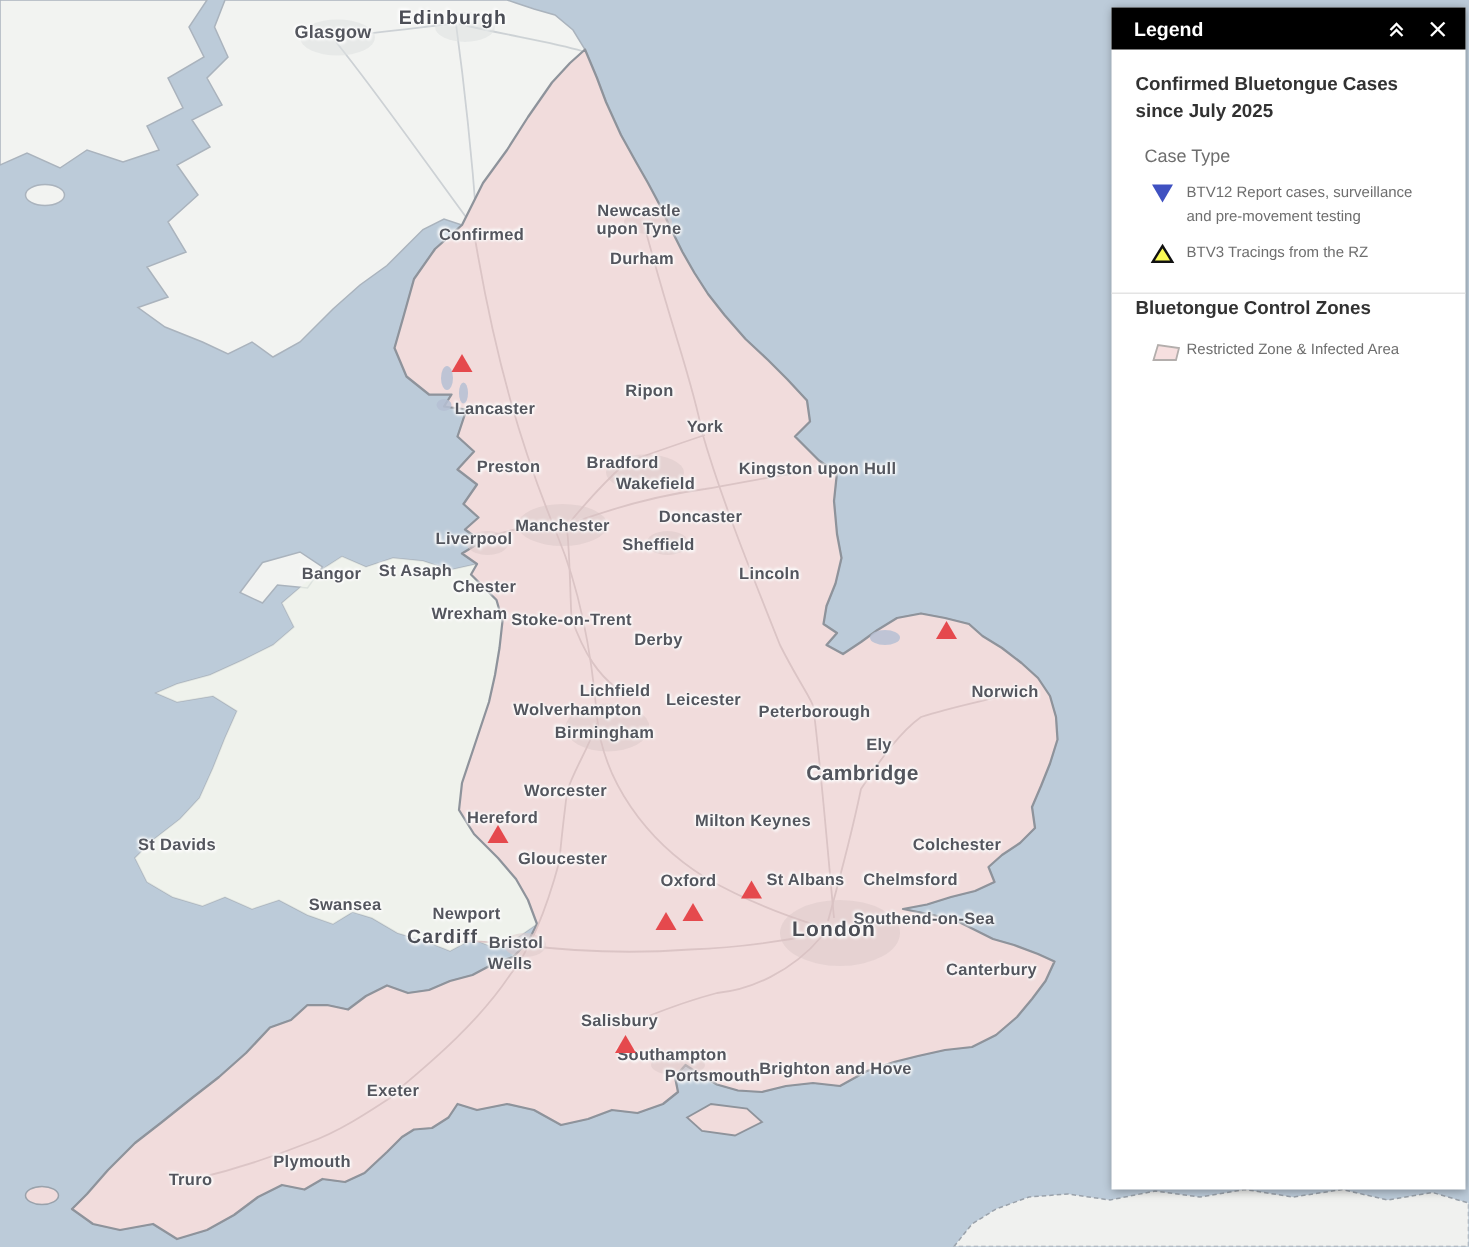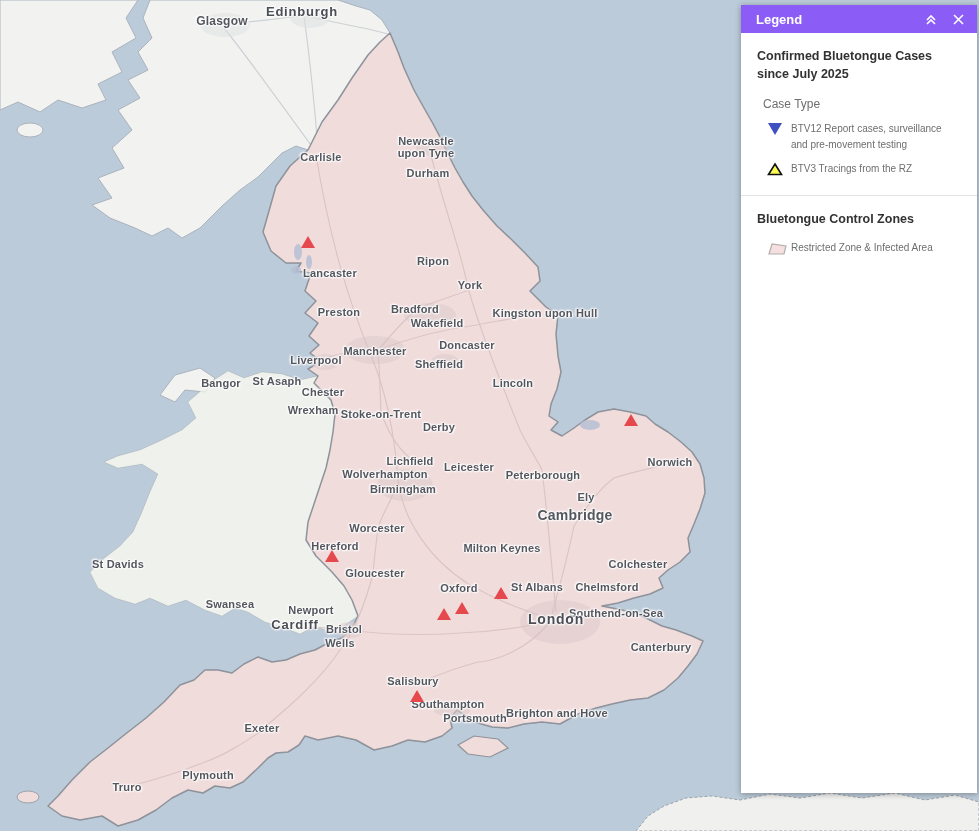--- a/index.html
+++ b/index.html
@@ -11,32 +11,32 @@
   .city{position:absolute;transform:translate(-50%,-50%);color:#54565e;font-weight:600;
     white-space:pre-line;text-align:center;line-height:1.1;letter-spacing:.2px;
     text-shadow:0 0 2px #fff,0 0 2px #fff,0 0 3px #fff,1px 1px 2px #fff,-1px -1px 2px #fff;
     pointer-events:none;}
   .city.big{letter-spacing:.8px;color:#4c4e56;}
   
   .marker{position:absolute;width:16px;height:14px;transform:translate(-8px,-7px);cursor:pointer;}
   
   #legend-panel{position:absolute;left:741px;top:5px;width:236px;height:788px;background:#fff;
     box-shadow:0 1px 6px rgba(0,0,0,.35);display:flex;flex-direction:column;}
-  .panel-header{height:28px;flex:0 0 28px;background:#8b5cf6;color:#fff;display:flex;
+  .panel-header{height:28px;flex:0 0 28px;background:#000000;color:#fff;display:flex;
     align-items:center;padding:0 10px 0 15px;}
   .panel-header .ptitle{font-size:13px;font-weight:700;flex:1;}
   .hbtn{background:none;border:none;padding:2px;margin-left:10px;cursor:pointer;line-height:0;}
   .panel-body{flex:1;overflow:hidden;padding:14px 16px 0 16px;}
   .layer-title{font-size:12.5px;font-weight:700;color:#323232;margin:0 0 4px 0;line-height:1.45;}
   .layer-sub{font-size:12px;color:#6e6e6e;margin:14px 0 10px 6px;}
   .legend-item{display:flex;align-items:flex-start;margin:9px 0 9px 10px;}
   .legend-icon{flex:0 0 24px;display:flex;justify-content:flex-start;padding-top:1px;}
   .legend-label{font-size:10px;color:#6e6e6e;line-height:1.55;max-width:172px;}
   .divider{border:none;border-top:1px solid #e4e4e4;margin:18px -16px 0 -16px;}
-  .layer2-title{margin-top:14px;}
+  .layer2-title{}
   .ctrl-item{margin-top:12px;text-align:right;}
 </style>
 </head>
 <body>
 
 <div id="app">
   <div id="map">
     <svg id="basemap" width="979" height="831" viewBox="0 0 979 831">
 
       <rect x="0" y="0" width="979" height="831" fill="#bccbd9"></rect>
@@ -94,21 +94,21 @@
         <path d="M266,728 C245,742 225,755 205,762 C180,772 155,780 130,786"></path>
         <path d="M552,614 C560,585 568,555 574,526 C588,505 600,488 614,478 C632,472 652,468 668,464"></path>
         <path d="M548,624 C528,648 500,660 478,662 C455,668 435,676 416,684"></path>
         <path d="M378,352 C380,372 380,394 381,412 C390,438 400,450 410,458"></path>
         <path d="M470,290 C452,296 435,302 418,308 C404,320 390,336 380,348"></path>
       </g>
     </svg>
     <div id="labels">
         <div class="city big" style="left: 302px; top: 12px; font-size: 13px;">Edinburgh</div>
         <div class="city" style="left: 222px; top: 22px; font-size: 12px;">Glasgow</div>
-        <div class="city" style="left: 321px; top: 157px; font-size: 11px;">Carlisle</div>
+        <div class="city" style="left: 321px; top: 157px; font-size: 11px;">Confirmed</div>
         <div class="city" style="left: 426px; top: 147px; font-size: 11px;">Newcastle
 upon Tyne</div>
         <div class="city" style="left: 428px; top: 173px; font-size: 11px;">Durham</div>
         <div class="city" style="left: 433px; top: 261px; font-size: 11px;">Ripon</div>
         <div class="city" style="left: 330px; top: 273px; font-size: 11px;">Lancaster</div>
         <div class="city" style="left: 470px; top: 285px; font-size: 11px;">York</div>
         <div class="city" style="left: 339px; top: 312px; font-size: 11px;">Preston</div>
         <div class="city" style="left: 415px; top: 309px; font-size: 11px;">Bradford</div>
         <div class="city" style="left: 545px; top: 313px; font-size: 11px;">Kingston upon Hull</div>
         <div class="city" style="left: 437px; top: 323px; font-size: 11px;">Wakefield</div>

